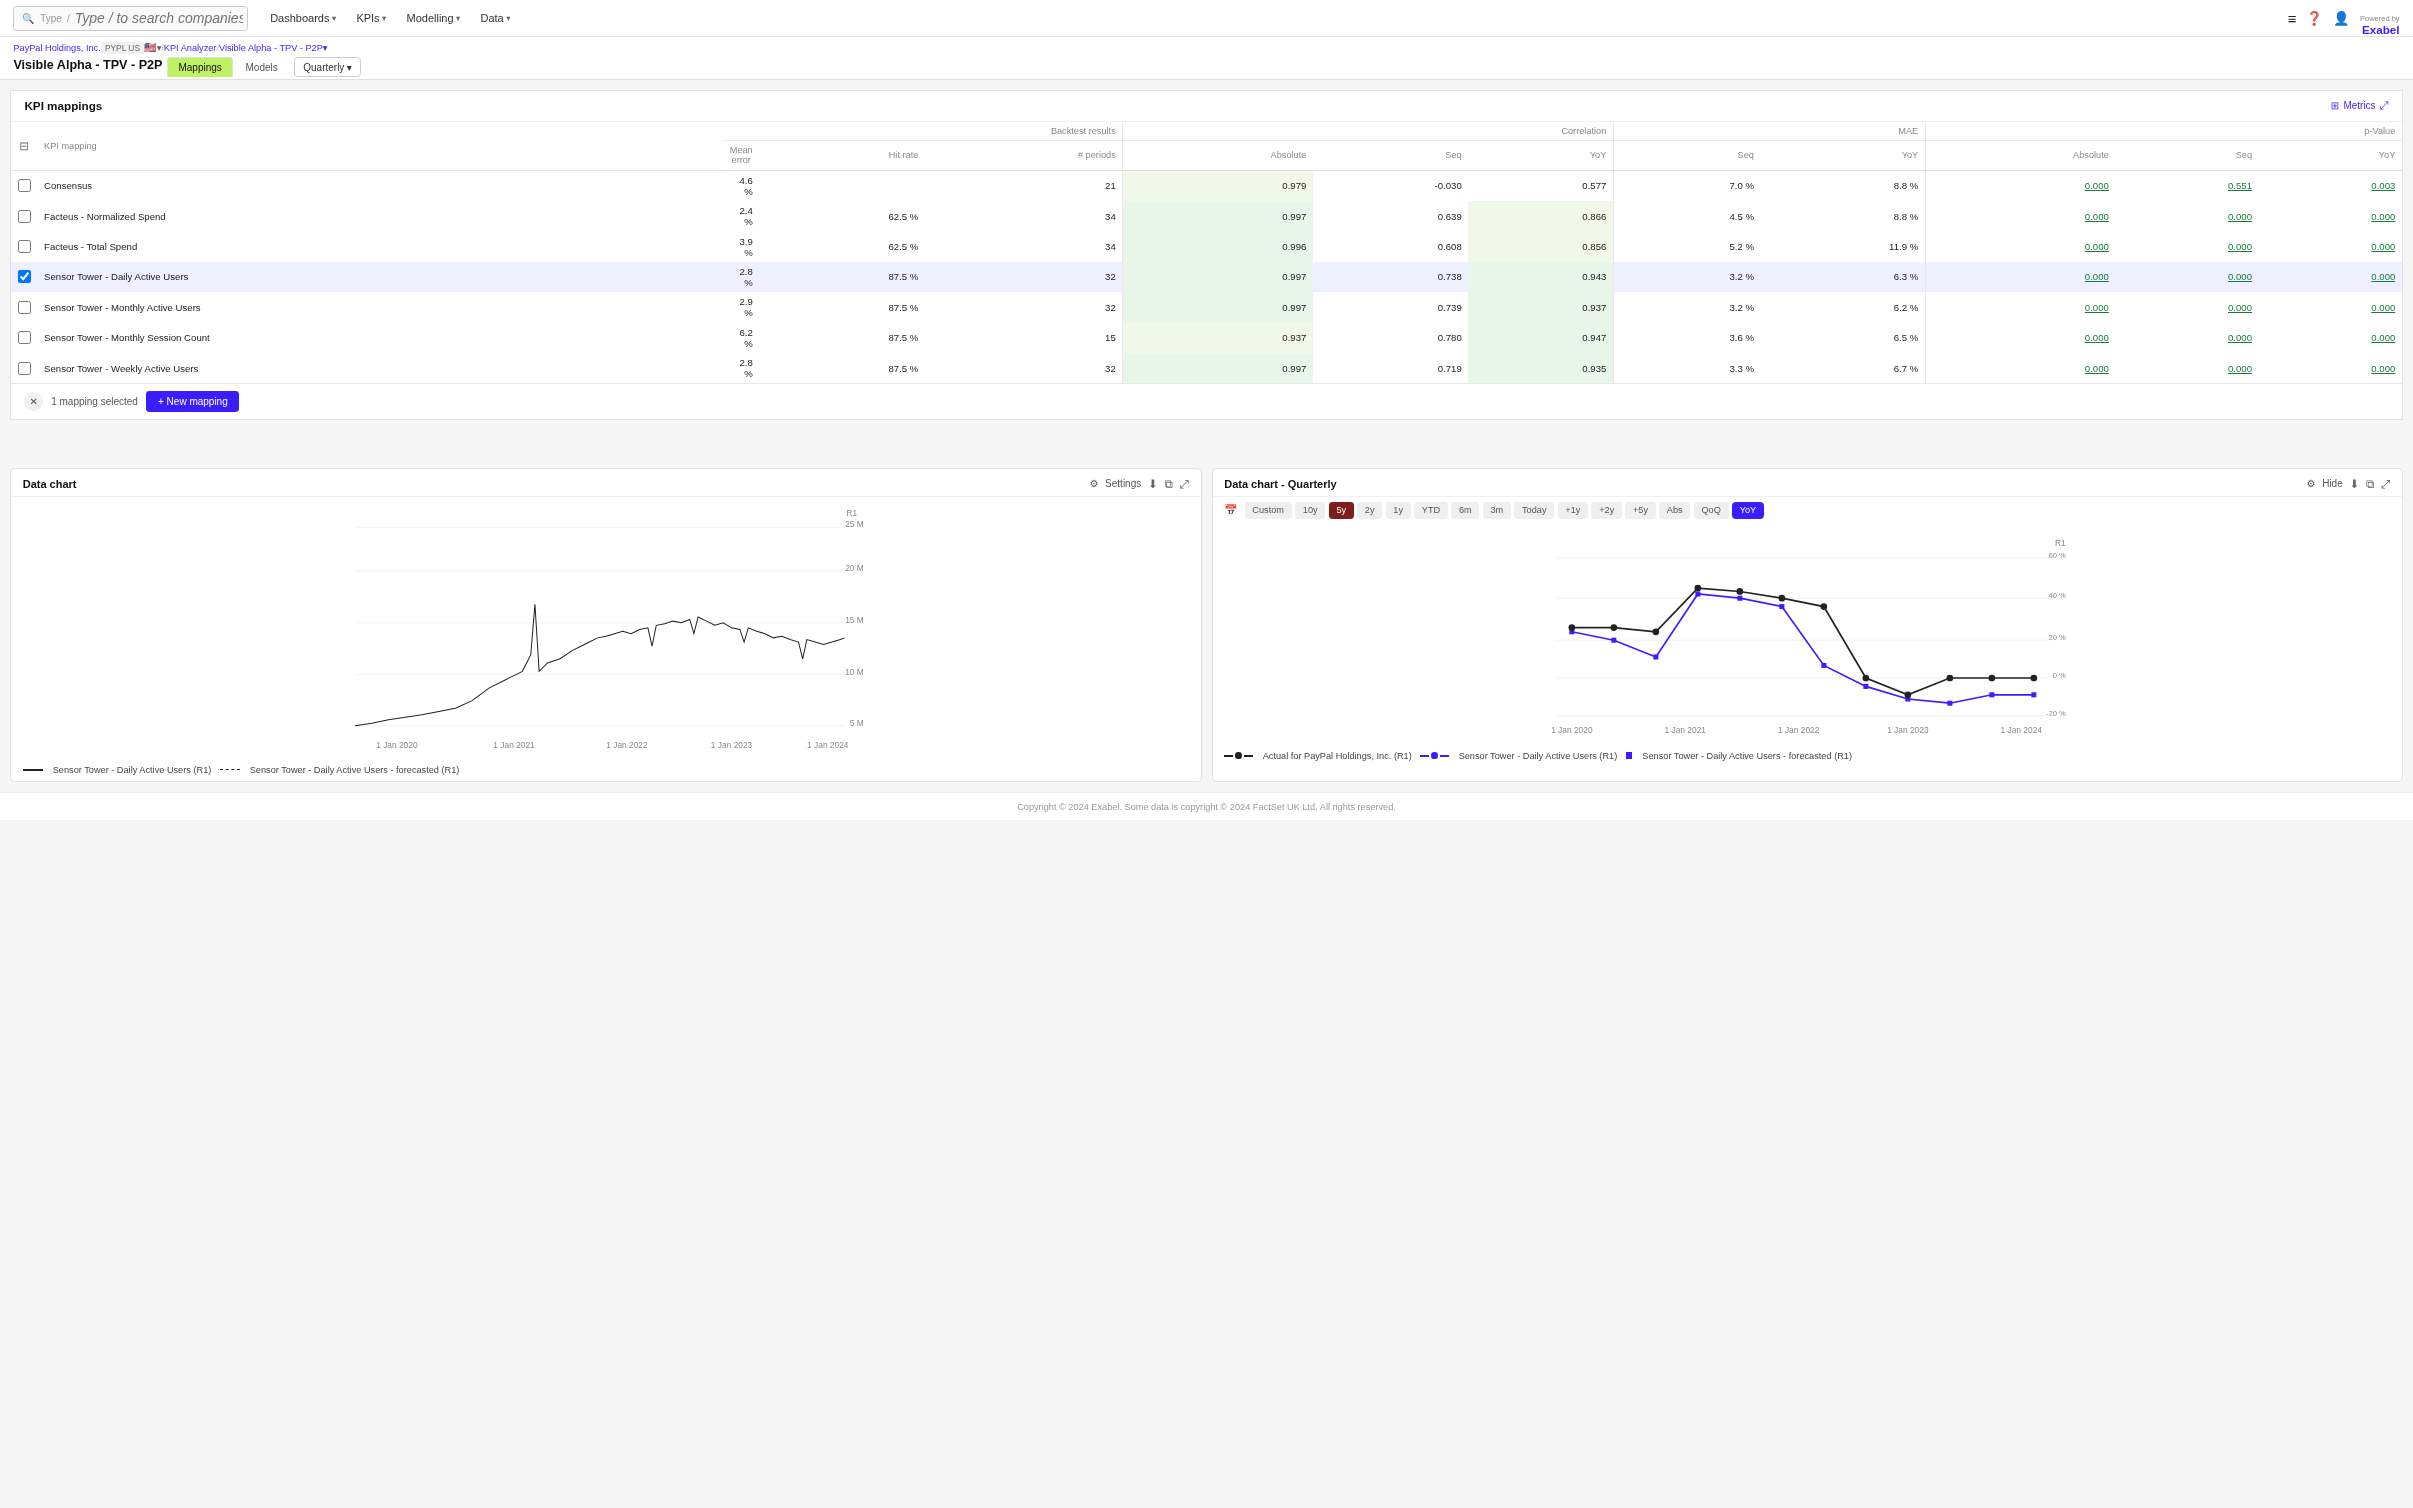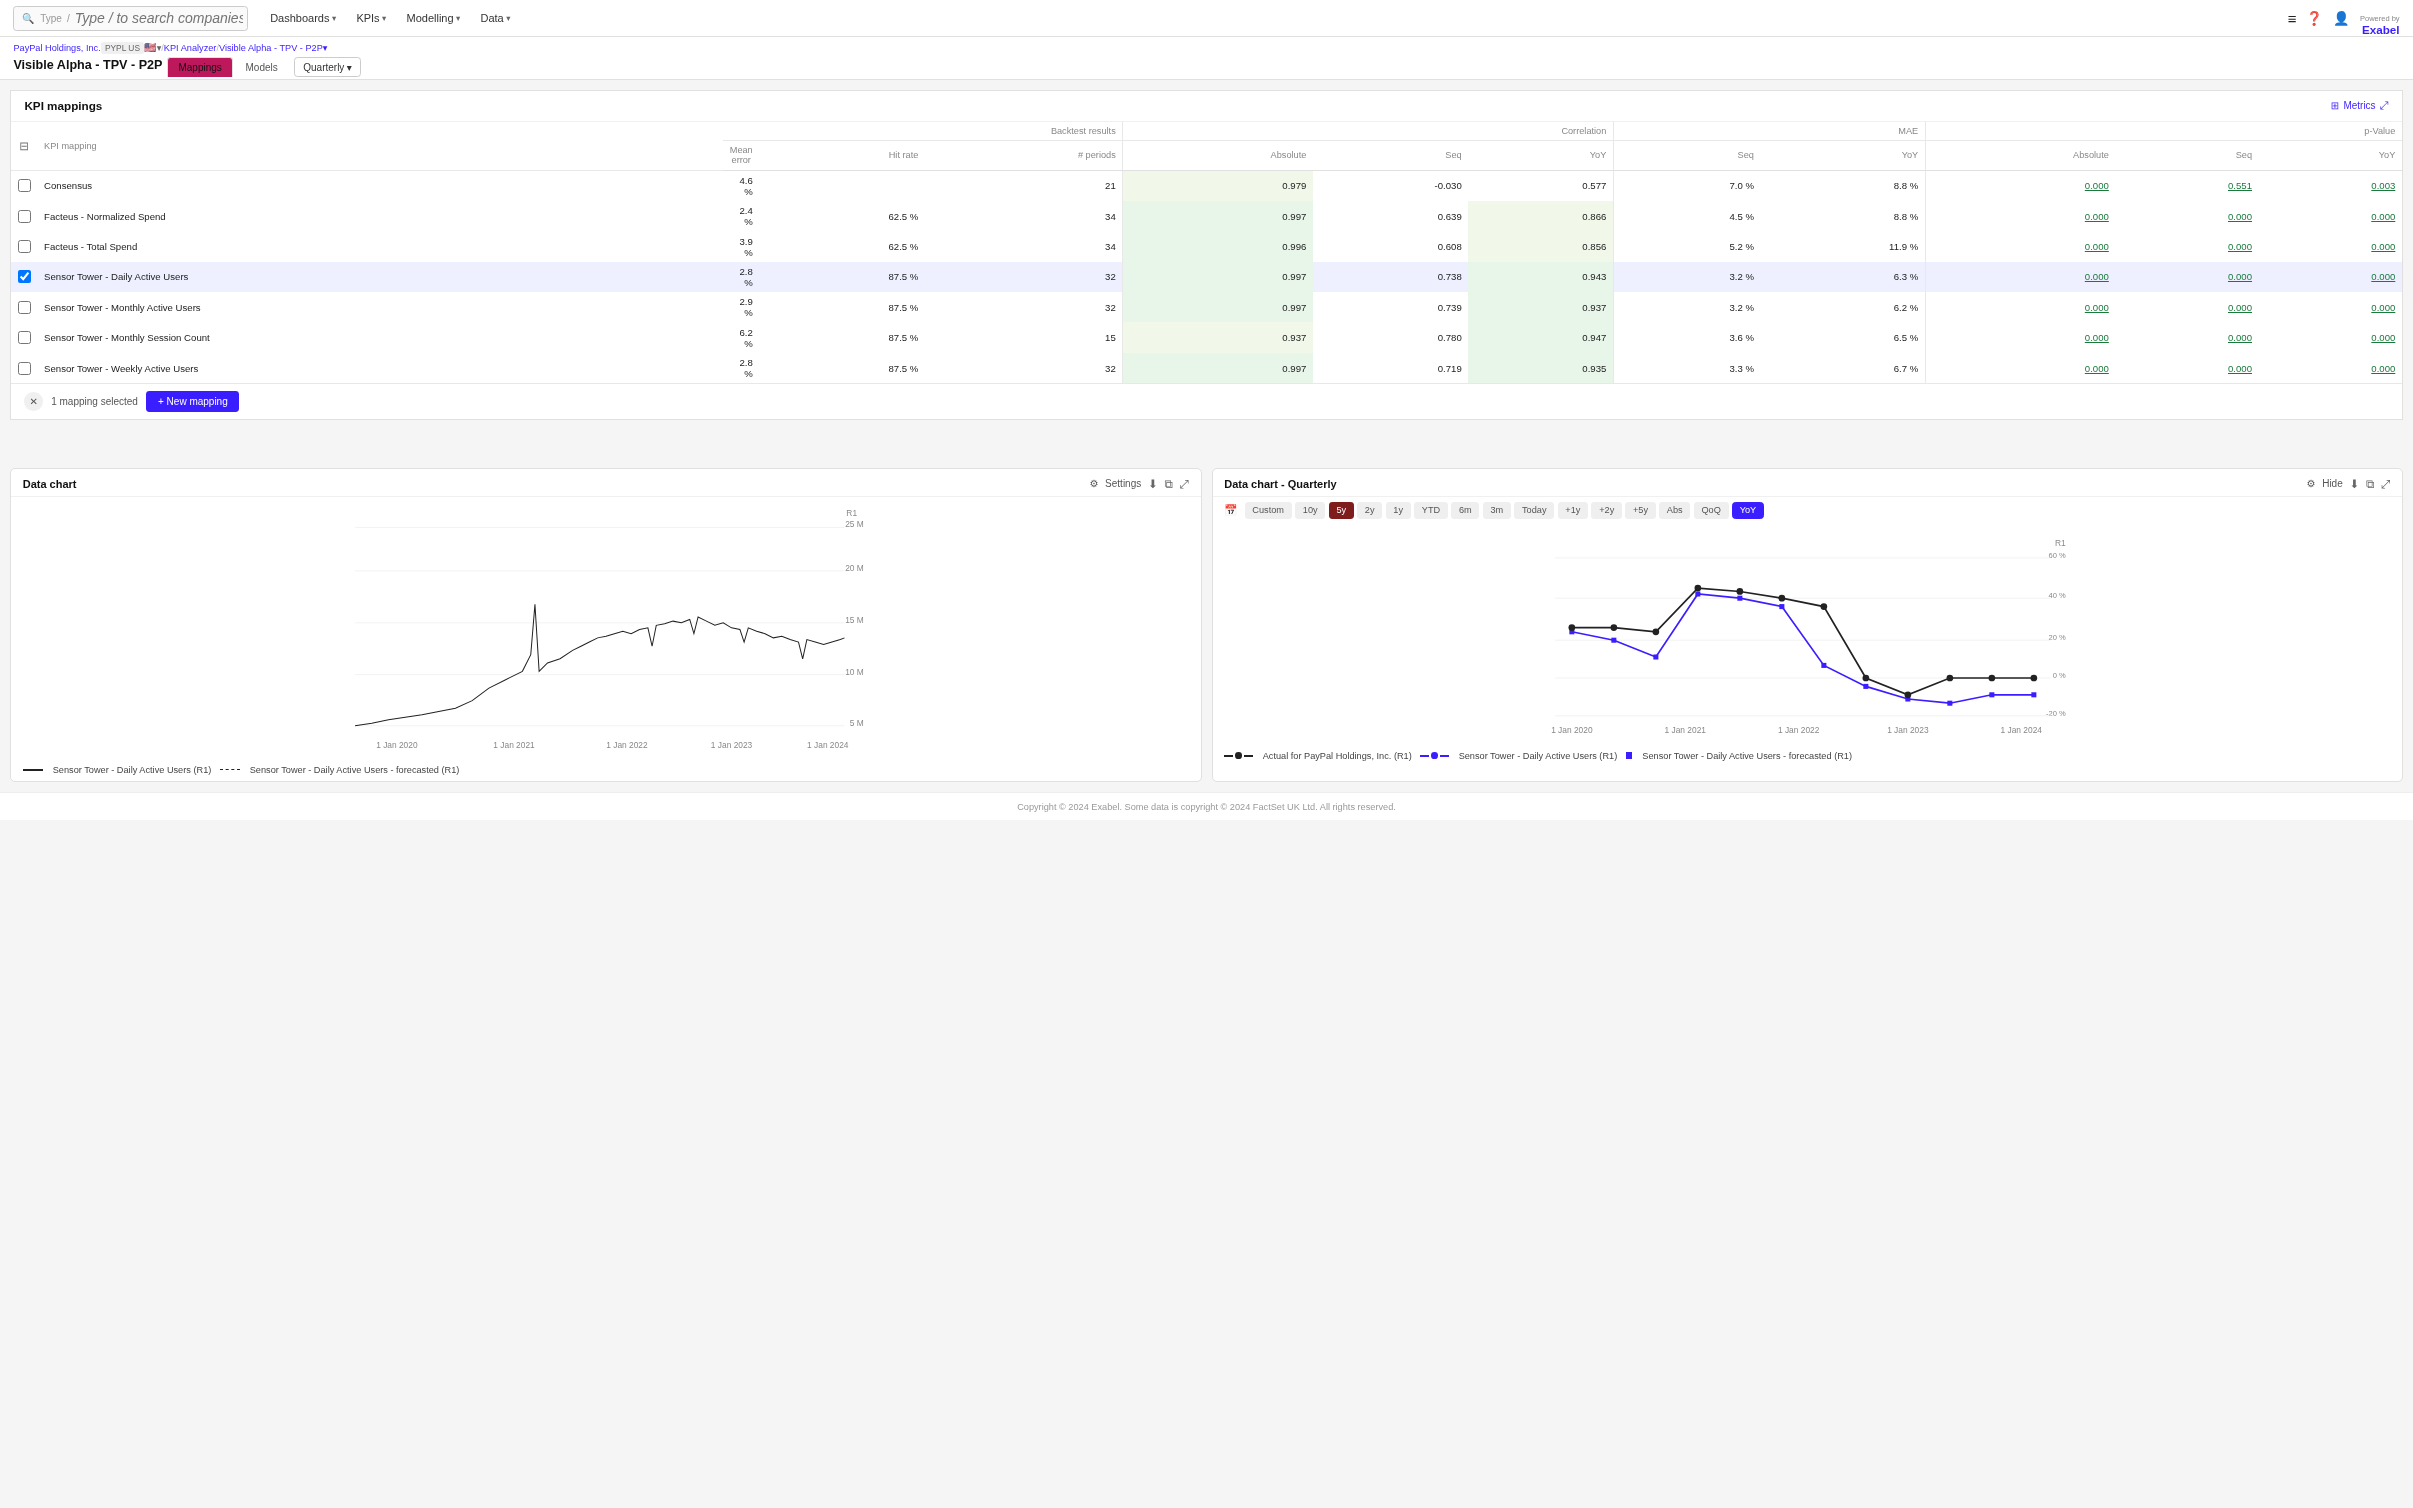--- a/index.html
+++ b/index.html
@@ -36,21 +36,21 @@
     }
     .breadcrumb-sep { color: #bbb; }
     .company-tag { background: #f0f0f0; border-radius: 2.5px; padding: 0.8px 4.2px; font-size: 8.4px; }
     .flag { font-size: 10px; }
     .page-title { font-size: 12.6px; font-weight: 600; color: #111; margin-bottom: 3.4px; }
     .tab-bar { display: flex; gap: 1.7px; }
     .tab {
       padding: 4.2px 10px; border-radius: 3.4px 3.4px 0 0; cursor: pointer; font-size: 10px;
       color: #555; border: 0.8px solid transparent; border-bottom: none;
     }
-    .tab.active { background: #be185d; border-color: #e0e0e0; color: #111; font-weight: 500; }
+    .tab.active { background: #bef264; border-color: #e0e0e0; color: #111; font-weight: 500; }
     .tab-btn {
       display: flex; align-items: center; gap: 2.5px; padding: 3.4px 8.4px; border: 0.8px solid #ccc;
       border-radius: 3.4px; cursor: pointer; font-size: 10px; background: #fff; color: #333; margin-left: 3.4px;
     }
 
     
     .main { padding: 10px; }
 
     
     .card { background: #fff; border-radius: 0; border: 0.8px solid #e0e0e0; margin-bottom: 10px; }

